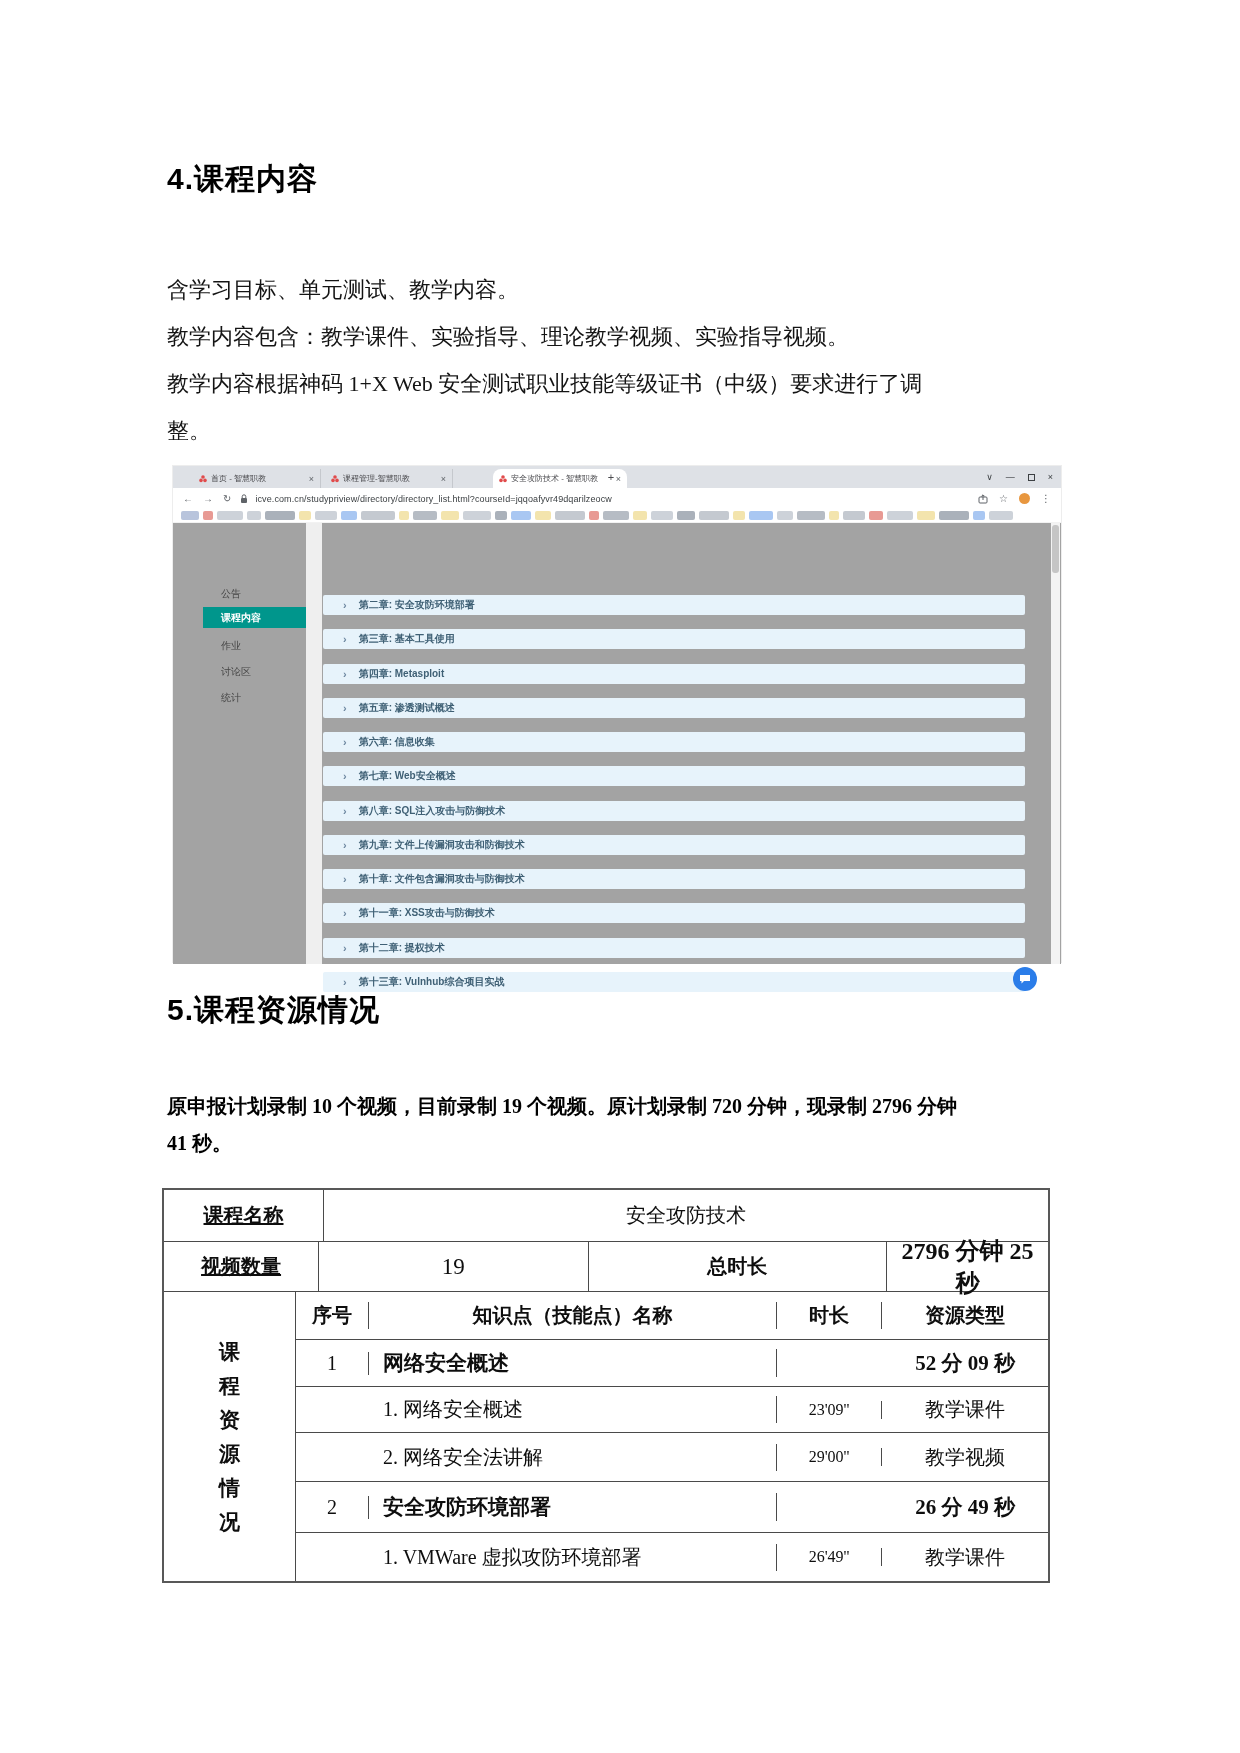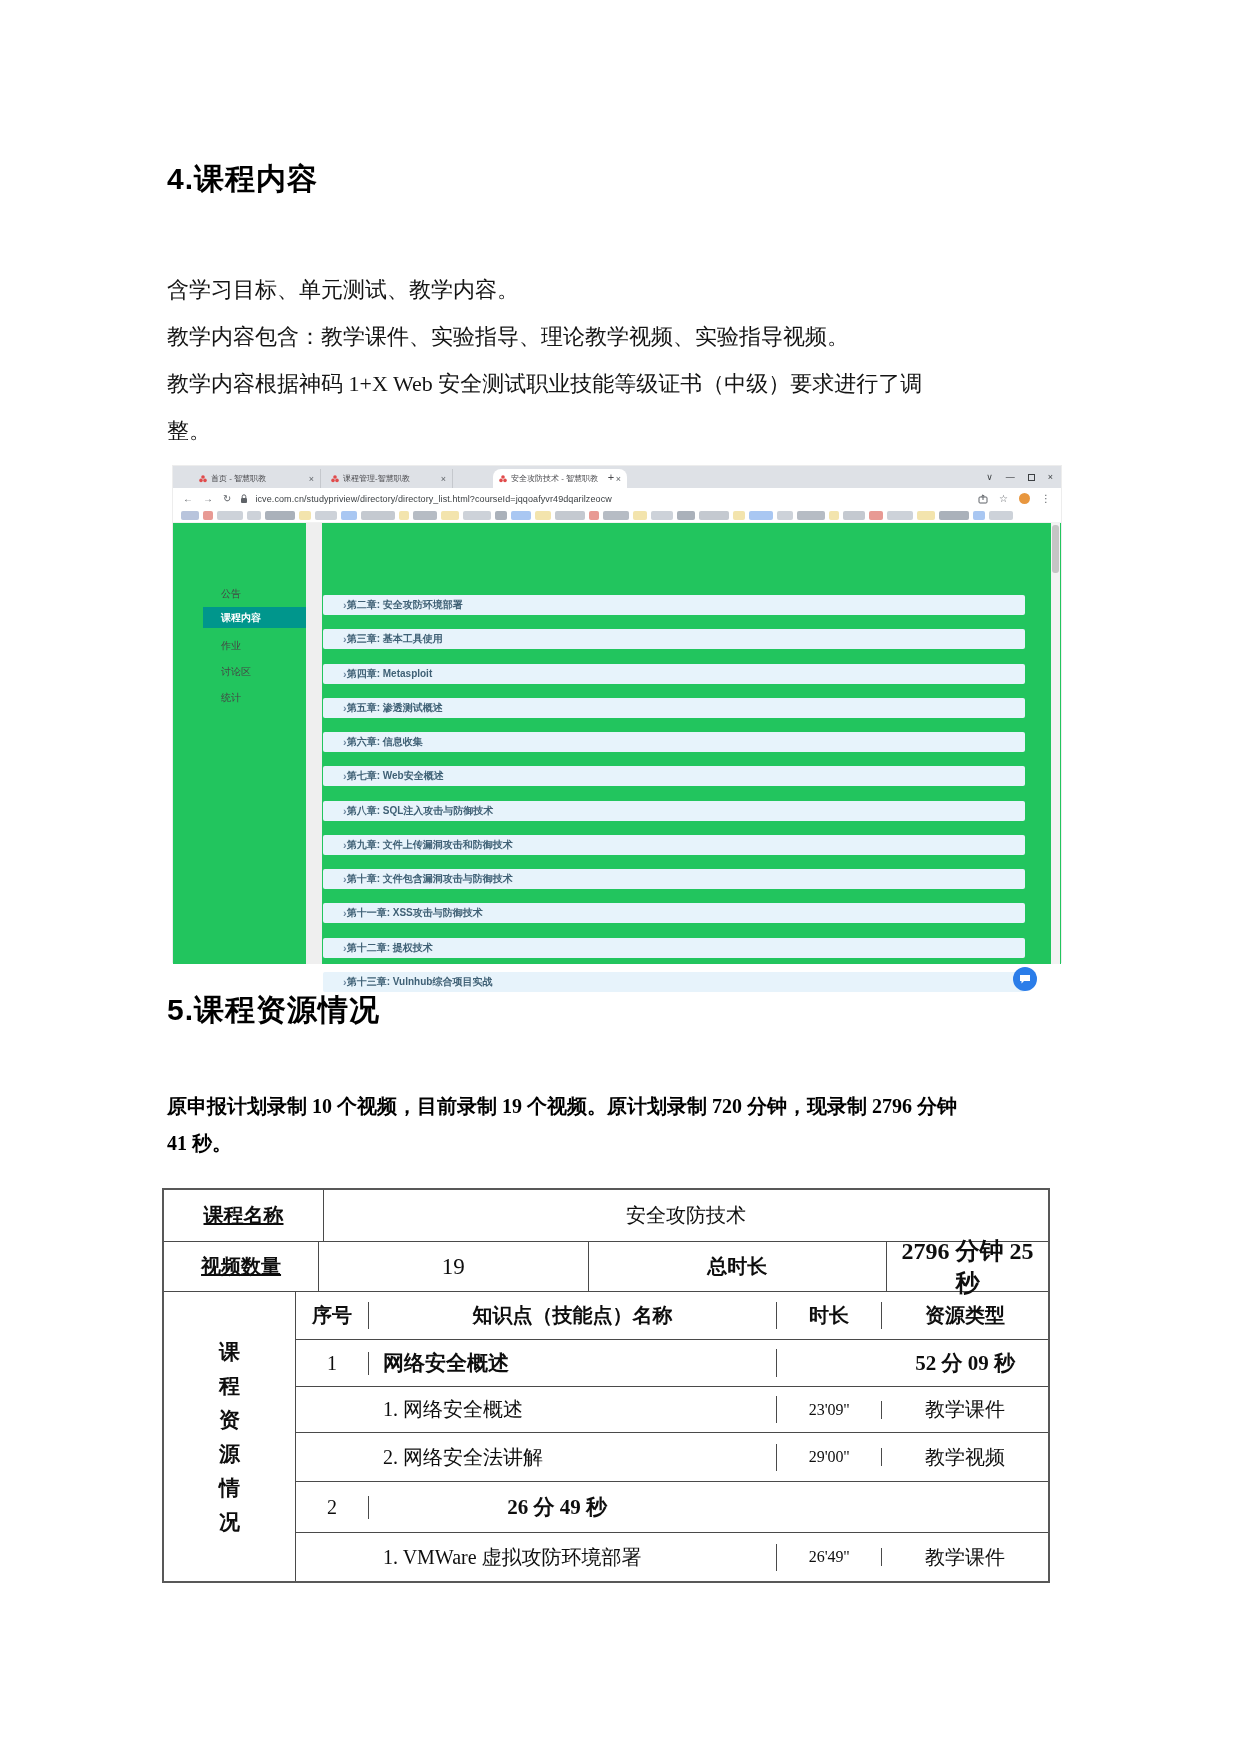--- a/index.html
+++ b/index.html
@@ -42,30 +42,30 @@
   .addr-right { position:absolute; right:10px; top:0; height:21px; display:flex; align-items:center; gap:11px; }
   .star-ic { font-size:10px; color:#5f6368; }
   .avatar-dot { width:11px; height:11px; border-radius:50%; background:#e8973f; }
   .menu-ic { font-size:10px; color:#5f6368; }
 
   .blurstrip { position:absolute; left:0; top:43px; width:100%; height:14px; background:#fff;
                display:flex; align-items:center; gap:4px; padding-left:8px; overflow:hidden;
                border-bottom:1px solid #f2f2f2; }
   .blur-box { height:9px; border-radius:2px; flex:none; }
 
-  .shot-content { position:absolute; left:0; top:57px; width:100%; height:441px; background:#22c55e; }
+  .shot-content { position:absolute; left:0; top:57px; width:100%; height:441px; background:#a3a3a3; }
   .sb-gutter { position:absolute; left:133px; top:0; width:16px; height:441px; background:#efefef; }
   .sb-item { position:absolute; left:30px; width:103px; height:21px; display:flex; align-items:center;
              padding-left:18px; font-size:10px; color:#454545; }
   .sb-item.active { background:#00968c; color:#ffffff; font-weight:700; }
 
   .chrow { position:absolute; left:150px; width:702px; height:20px; background:#e7f3fb; border-radius:2px;
            display:flex; align-items:center; font-size:10px; font-weight:600; color:#3f6075; }
   .chrow .chev { margin-left:20px; color:#6d87a0; font-size:11px; }
-  .chrow .ch-label { white-space:nowrap; }
+  .chrow .ch-label { margin-left:12px; white-space:nowrap; }
 
   .fab { position:absolute; left:840px; top:444px; width:24px; height:24px; border-radius:50%;
          background:#2b7de9; display:flex; align-items:center; justify-content:center; }
   .v-scroll { position:absolute; left:878px; top:0; width:9px; height:441px; background:#f3f3f3; }
   .v-thumb { position:absolute; left:1px; top:2px; width:7px; height:48px; background:#c5c5c5; border-radius:3px; }
 
   
   .rtable { position:absolute; left:162px; top:1188px; width:888px; border:2px solid #585858;
             font-family:"Liberation Serif","DejaVu Serif",serif; color:#0e0e0e; background:#fff; }
   .trow { display:flex; border-bottom:1.5px solid #4a4a4a; }
@@ -318,20 +318,21 @@
           <div class="tc c-type">教学课件</div>
         </div>
         <div class="sub-row" style="height:49px">
           <div class="tc c-no"></div>
           <div class="tc c-name left">2. 网络安全法讲解</div>
           <div class="tc c-dur">29'00''</div>
           <div class="tc c-type">教学视频</div>
         </div>
         <div class="sub-row emph" style="height:51px">
           <div class="tc c-no">2</div>
+          <div class="tc c-name left">安全攻防环境部署</div>
           <div class="tc c-dur"></div>
           <div class="tc c-type">26 分 49 秒</div>
         </div>
         <div class="sub-row" style="height:48px">
           <div class="tc c-no"></div>
           <div class="tc c-name left">1. VMWare 虚拟攻防环境部署</div>
           <div class="tc c-dur">26'49''</div>
           <div class="tc c-type">教学课件</div>
         </div>
       </div>

